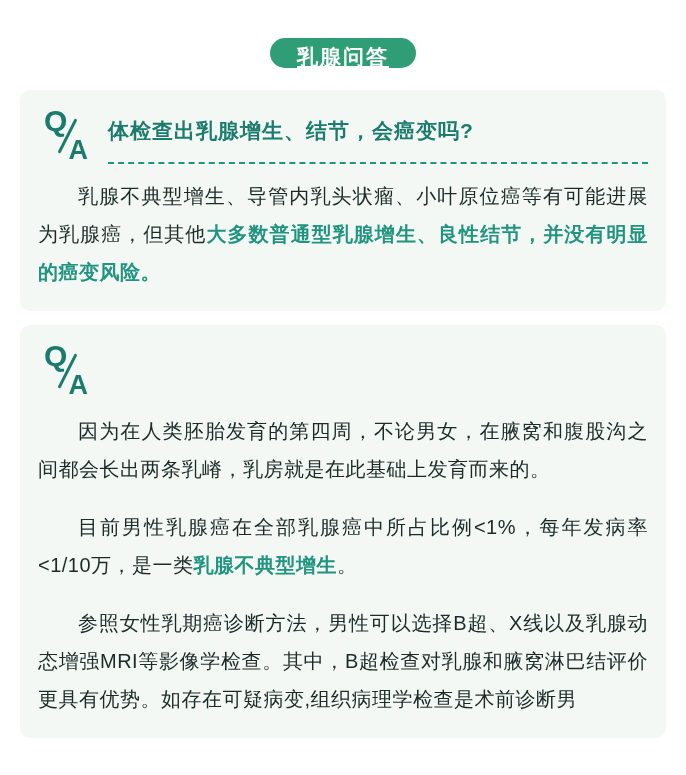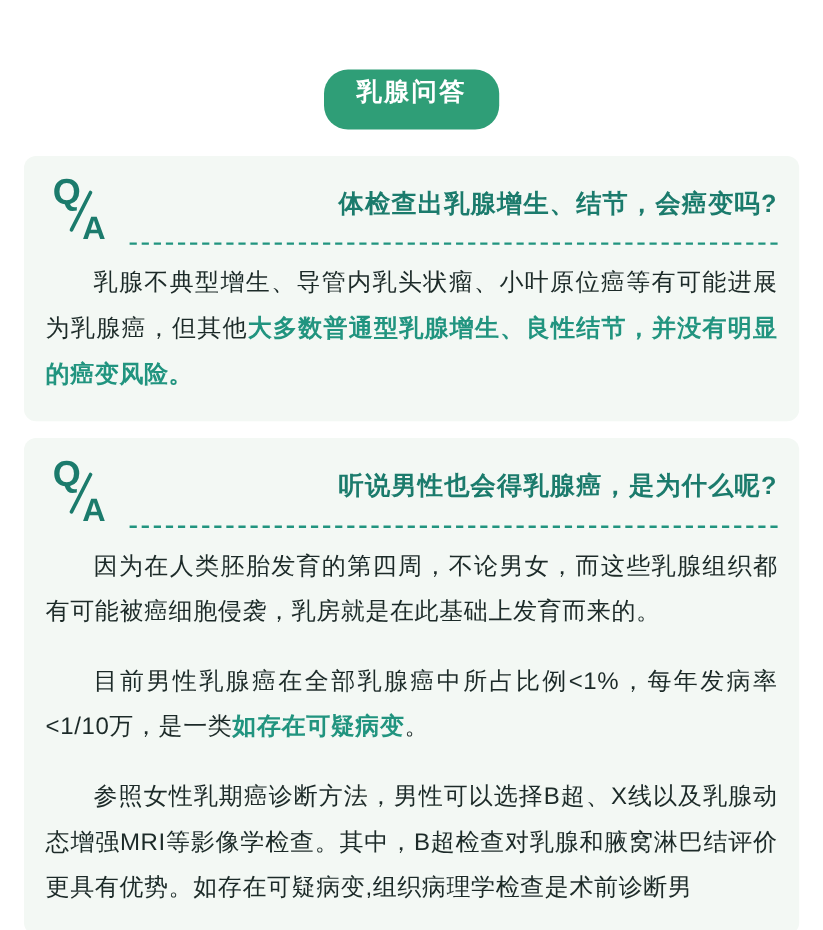--- a/index.html
+++ b/index.html
@@ -14,29 +14,30 @@
   html,body{margin:0;padding:0;}
   body{
     width:686px;
     min-height:775px;
     background:#ffffff;
     font-family:"Liberation Sans", sans-serif;
     -webkit-font-smoothing:antialiased;
   }
   .badge{
     width:max-content;
-    margin:58px auto 22px;
+    margin:38px auto 22px;
     background:var(--badge-green);
     color:#ffffff;
     font-size:21px;
     font-weight:bold;
     letter-spacing:2px;
-    padding:7px 27px 20px;
+    padding:7px 27px 0;
     border-radius:20px;
     line-height:1.1;
+    text-decoration:underline;
   }
   .card{
     background:var(--card-background);
     border-radius:10px;
     margin:0 20px 14px;
     padding:16px 14px 14px;
   }
   .qa-head{
     display:flex;
     align-items:flex-start;
@@ -64,21 +65,20 @@
     width:3px;height:38px;
     background:var(--title-teal);
     transform:rotate(27deg);
     border-radius:2px;
   }
   .qa-titlebox{
     flex:1;
     border-bottom:2px dashed var(--highlight-teal);
     padding:9px 0 18px;
     margin-right:2px;
-    text-align:right;
   }
   .qa-title{
     margin:0;
     font-size:21px;
     font-weight:bold;
     color:var(--title-teal);
     letter-spacing:1px;
     line-height:1.3;
   }
   .qa-body{
@@ -121,23 +121,20 @@
       </div>
   </section>
 
   <section class="card">
     <div class="qa-head">
       <div class="qa-mark">
         <span class="qa-q">Q</span>
         <span class="qa-slash"></span>
         <span class="qa-a">A</span>
       </div>
-      <div class="qa-titlebox">
-        <h2 class="qa-title">听说男性也会得乳腺癌，是为什么呢?</h2>
-      </div>
     </div>
     <div class="qa-body">
-        <p><span>因为在人类胚胎发育的第四周，不论男女，而这些乳腺组织都有可能被癌细胞侵袭，乳房就是在此基础上发育而来的。</span></p>
-        <p><span>目前男性乳腺癌在全部乳腺癌中所占比例&lt;1%，每年发病率&lt;1/10万，是一类</span><span class="seg-highlight">如存在可疑病变</span><span>。</span></p>
+        <p><span>因为在人类胚胎发育的第四周，不论男女，在腋窝和腹股沟之间都会长出两条乳嵴，乳房就是在此基础上发育而来的。</span></p>
+        <p><span>目前男性乳腺癌在全部乳腺癌中所占比例&lt;1%，每年发病率&lt;1/10万，是一类</span><span class="seg-highlight">乳腺不典型增生</span><span>。</span></p>
         <p><span>参照女性乳期癌诊断方法，男性可以选择B超、X线以及乳腺动态增强MRI等影像学检查。其中，B超检查对乳腺和腋窝淋巴结评价更具有优势。如存在可疑病变,组织病理学检查是术前诊断男</span></p>
       </div>
   </section>
 </div>
 
 </body></html>

